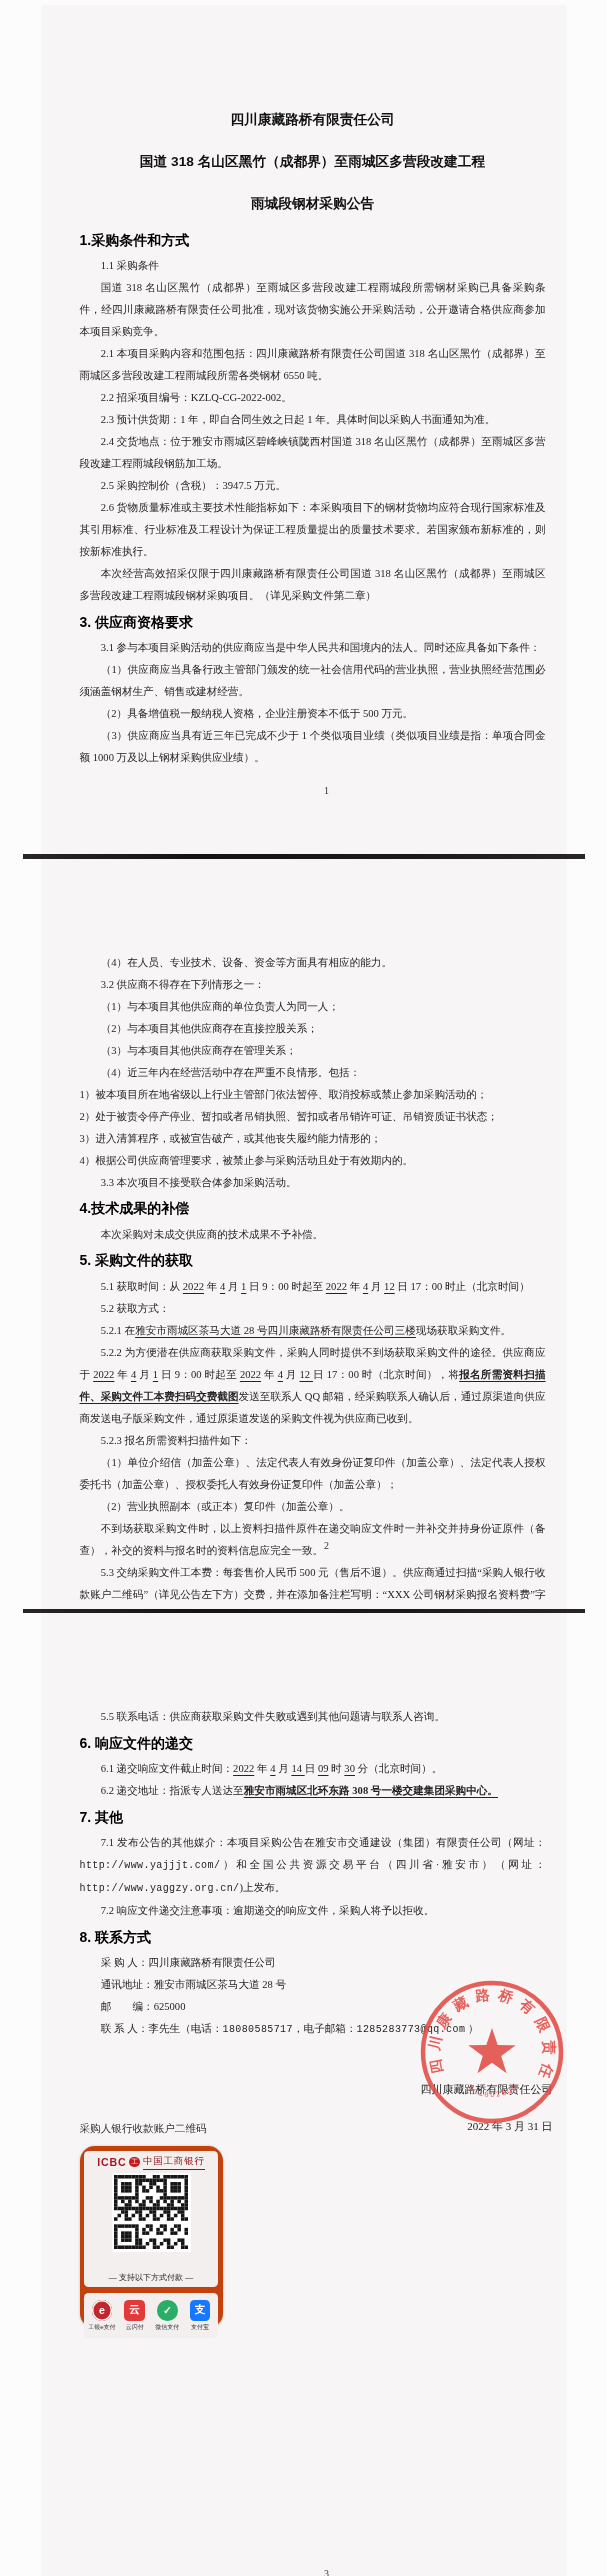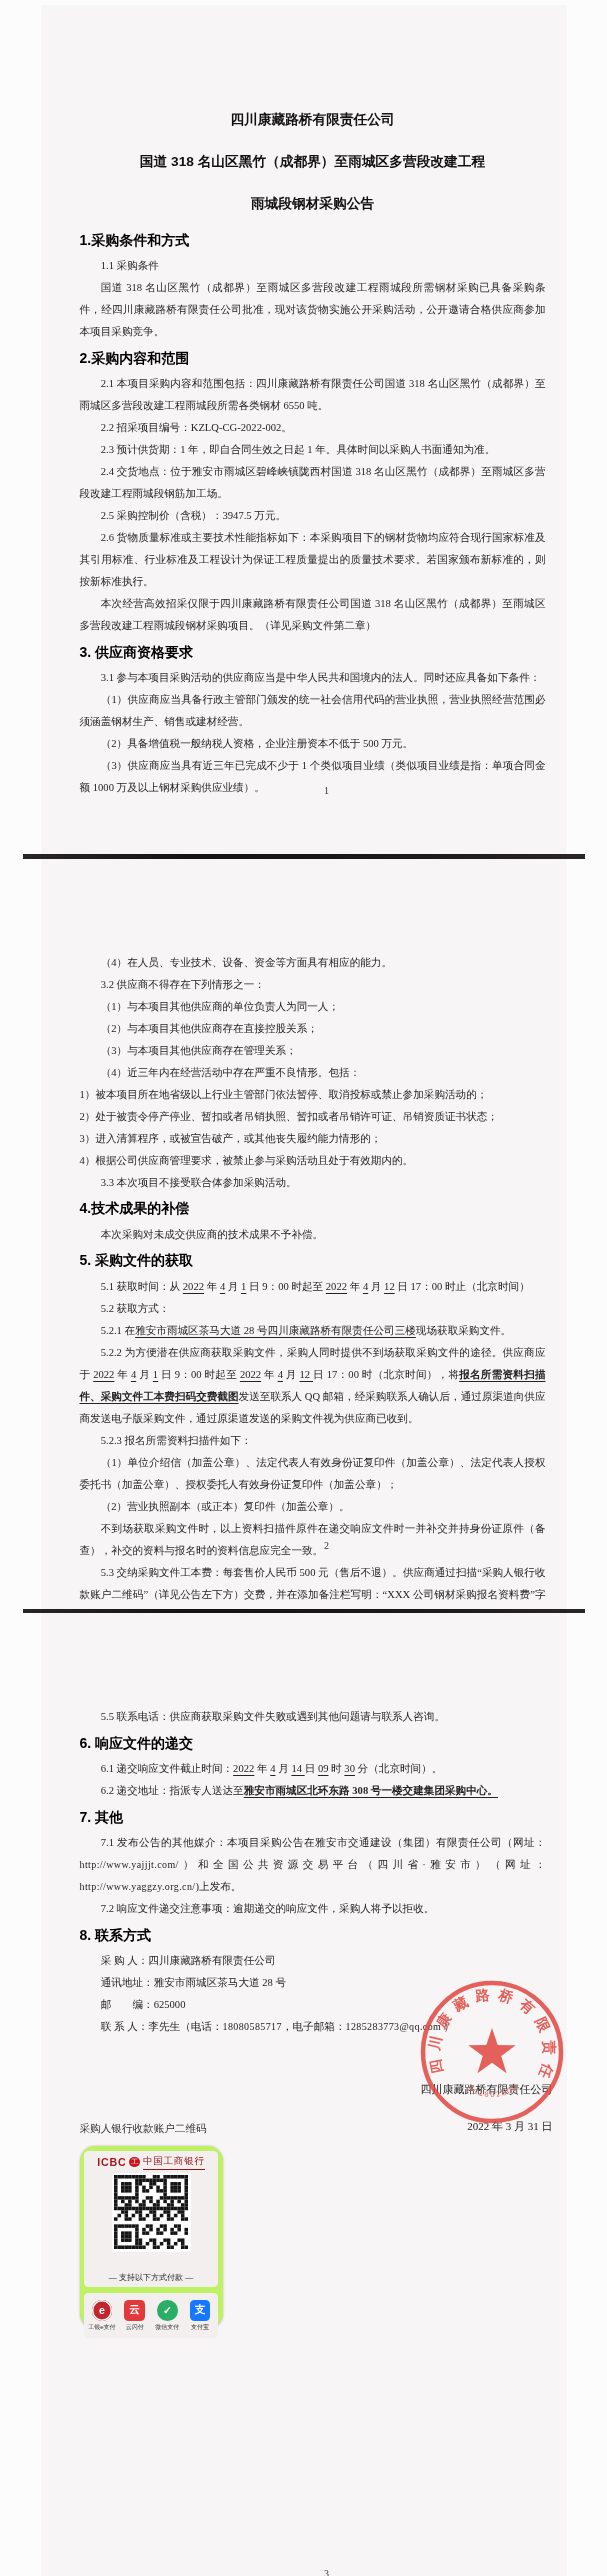--- a/index.html
+++ b/index.html
@@ -10,27 +10,27 @@
   #p3{height:1024px;}
   .sep{height:4.6px;width:562px;margin:0 auto;background:linear-gradient(to right,#2a2626,#151313 30%,#1d1a1a 70%,#2a2626);}
   .content{padding:93px 20px 0 38px;font-size:10.6px;line-height:22px;text-align:justify;}
   .blk{margin:0;}
   .t{font-family:"Liberation Sans","DejaVu Sans",sans-serif;font-weight:bold;font-size:13.7px;line-height:42px;text-align:center;text-indent:0;color:#111;}
   .h{font-family:"Liberation Sans","DejaVu Sans",sans-serif;font-weight:bold;font-size:14px;line-height:27px;color:#000;text-align:left;margin:1.5px 0;}
   .pi{text-indent:2em;}
   .p{text-indent:0;}
   span.u{text-decoration:underline;text-underline-offset:3px;}
   span.bu{font-weight:bold;text-decoration:underline;text-underline-offset:3px;}
-  span.m{font-family:Liberation Serif, serif;font-size:10px;letter-spacing:0.4px;margin-top:28px;}
+  span.m{font-family:Liberation Mono, monospace;font-size:10px;letter-spacing:0.4px;margin-top:28px;}
   .pnum{position:absolute;bottom:58px;left:23px;width:100%;text-align:center;font-size:10px;color:#333;}
   
   .sig{position:absolute;top:458px;right:13px;text-align:right;font-size:11px;line-height:37px;color:#222;}
   .stamp{position:absolute;top:364px;left:375px;width:150px;height:150px;opacity:.82;pointer-events:none;}
   .qrlabel{position:absolute;top:509px;left:38px;font-size:10.6px;color:#333;}
-  .card{position:absolute;left:38px;top:533px;width:143px;height:182px;background:#bef264;border-radius:15px;padding:5.3px 4.6px 4.6px 4.6px;box-sizing:border-box;box-shadow:0 0.8px 2.3px rgba(0,0,0,.25);}
+  .card{position:absolute;left:38px;top:533px;width:143px;height:182px;background:#c2410c;border-radius:15px;padding:5.3px 4.6px 4.6px 4.6px;box-sizing:border-box;box-shadow:0 0.8px 2.3px rgba(0,0,0,.25);}
   .card-top{background:#f2efee;border-radius:4.6px;padding:2.3px 3.8px 3.8px 3.8px;}
   .card-head{display:flex;align-items:center;justify-content:center;gap:3px;height:16.7px;}
   .icbc{color:#a8181d;font-weight:800;font-size:10.6px;font-family:"Liberation Sans",sans-serif;letter-spacing:0.8px;}
   .icbc-circle{width:10.6px;height:10.6px;border-radius:50%;background:#c8161d;color:#fff;font-size:6.8px;line-height:10.6px;display:inline-block;text-align:center;font-family:"Liberation Sans",sans-serif;}
   .bankname{font-size:9.5px;font-weight:400;color:#8f1419;border-bottom:1.1px solid #8f1419;font-family:"Liberation Sans",sans-serif;padding-bottom:0.8px;letter-spacing:0.8px;text-align:right;}
   .qrwrap{width:79px;height:79px;background:#fff;margin:2.3px auto 0 auto;padding:2.3px;box-sizing:border-box;}
   .qrwrap svg{display:block;width:74px;height:74px;}
   .hint{font-size:8px;text-align:center;color:#222;margin-top:20px;font-family:"Liberation Sans",sans-serif;white-space:nowrap;}
   .card-bot{background:#f2efee;border-radius:4.6px;margin-top:6px;height:44px;display:flex;justify-content:space-around;align-items:center;padding:1.5px 1.5px 0 1.5px;}
   .pm{width:30px;text-align:center;}
@@ -47,21 +47,20 @@
 <div class="canvas">
 
   <div class="page" id="p1">
     <div class="content">
         <div class="blk t"><span>四川康藏路桥有限责任公司</span></div>
         <div class="blk t"><span>国道 318 名山区黑竹（成都界）至雨城区多营段改建工程</span></div>
         <div class="blk t"><span>雨城段钢材采购公告</span></div>
         <div class="blk h"><span>1.采购条件和方式</span></div>
         <div class="blk pi"><span>1.1 采购条件</span></div>
         <div class="blk pi"><span>国道 318 名山区黑竹（成都界）至雨城区多营段改建工程雨城段所需钢材采购已具备采购条件，经四川康藏路桥有限责任公司批准，现对该货物实施公开采购活动，公开邀请合格供应商参加本项目采购竞争。</span></div>
-        <div class="blk h"><span>2.采购内容和范围</span></div>
         <div class="blk pi"><span>2.1 本项目采购内容和范围包括：四川康藏路桥有限责任公司国道 318 名山区黑竹（成都界）至雨城区多营段改建工程雨城段所需各类钢材 6550 吨。</span></div>
         <div class="blk pi"><span>2.2 招采项目编号：KZLQ-CG-2022-002。</span></div>
         <div class="blk pi"><span>2.3 预计供货期：1 年，即自合同生效之日起 1 年。具体时间以采购人书面通知为准。</span></div>
         <div class="blk pi"><span>2.4 交货地点：位于雅安市雨城区碧峰峡镇陇西村国道 318 名山区黑竹（成都界）至雨城区多营段改建工程雨城段钢筋加工场。</span></div>
         <div class="blk pi"><span>2.5 采购控制价（含税）：3947.5 万元。</span></div>
         <div class="blk pi"><span>2.6 货物质量标准或主要技术性能指标如下：本采购项目下的钢材货物均应符合现行国家标准及其引用标准、行业标准及工程设计为保证工程质量提出的质量技术要求。若国家颁布新标准的，则按新标准执行。</span></div>
         <div class="blk pi"><span>本次经营高效招采仅限于四川康藏路桥有限责任公司国道 318 名山区黑竹（成都界）至雨城区多营段改建工程雨城段钢材采购项目。（详见采购文件第二章）</span></div>
         <div class="blk h"><span>3. 供应商资格要求</span></div>
         <div class="blk pi"><span>3.1 参与本项目采购活动的供应商应当是中华人民共和国境内的法人。同时还应具备如下条件：</span></div>
         <div class="blk pi"><span>（1）供应商应当具备行政主管部门颁发的统一社会信用代码的营业执照，营业执照经营范围必须涵盖钢材生产、销售或建材经营。</span></div>

